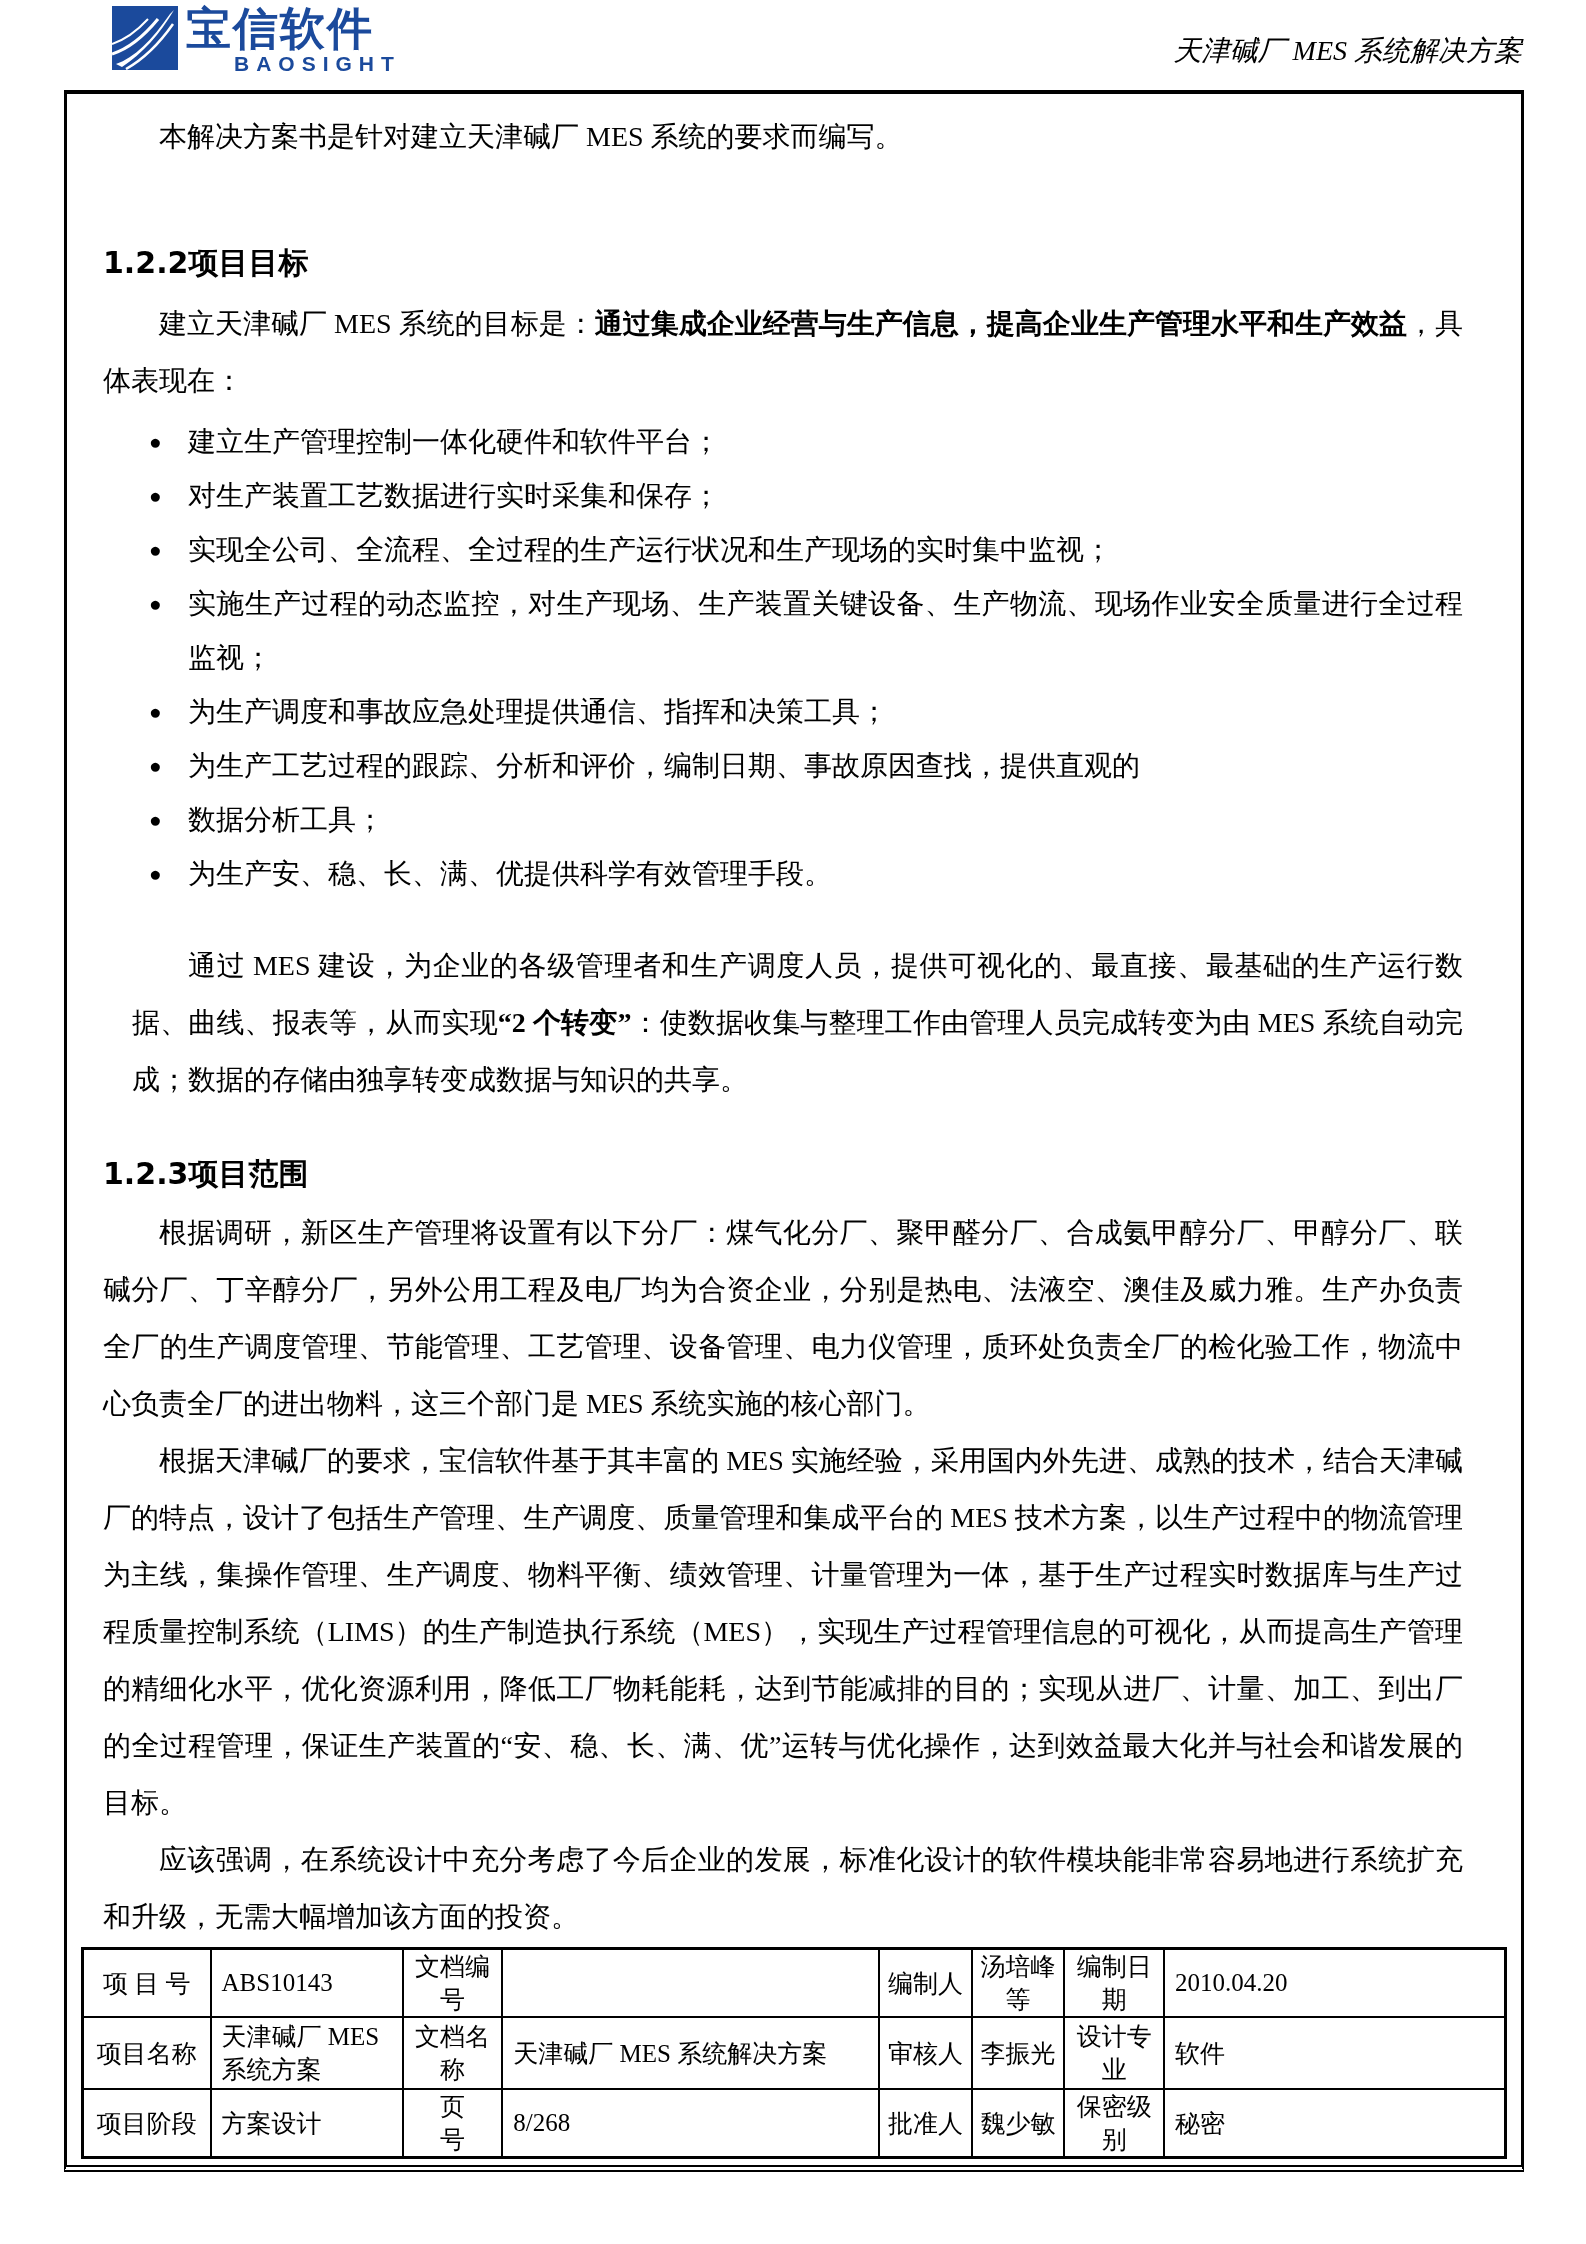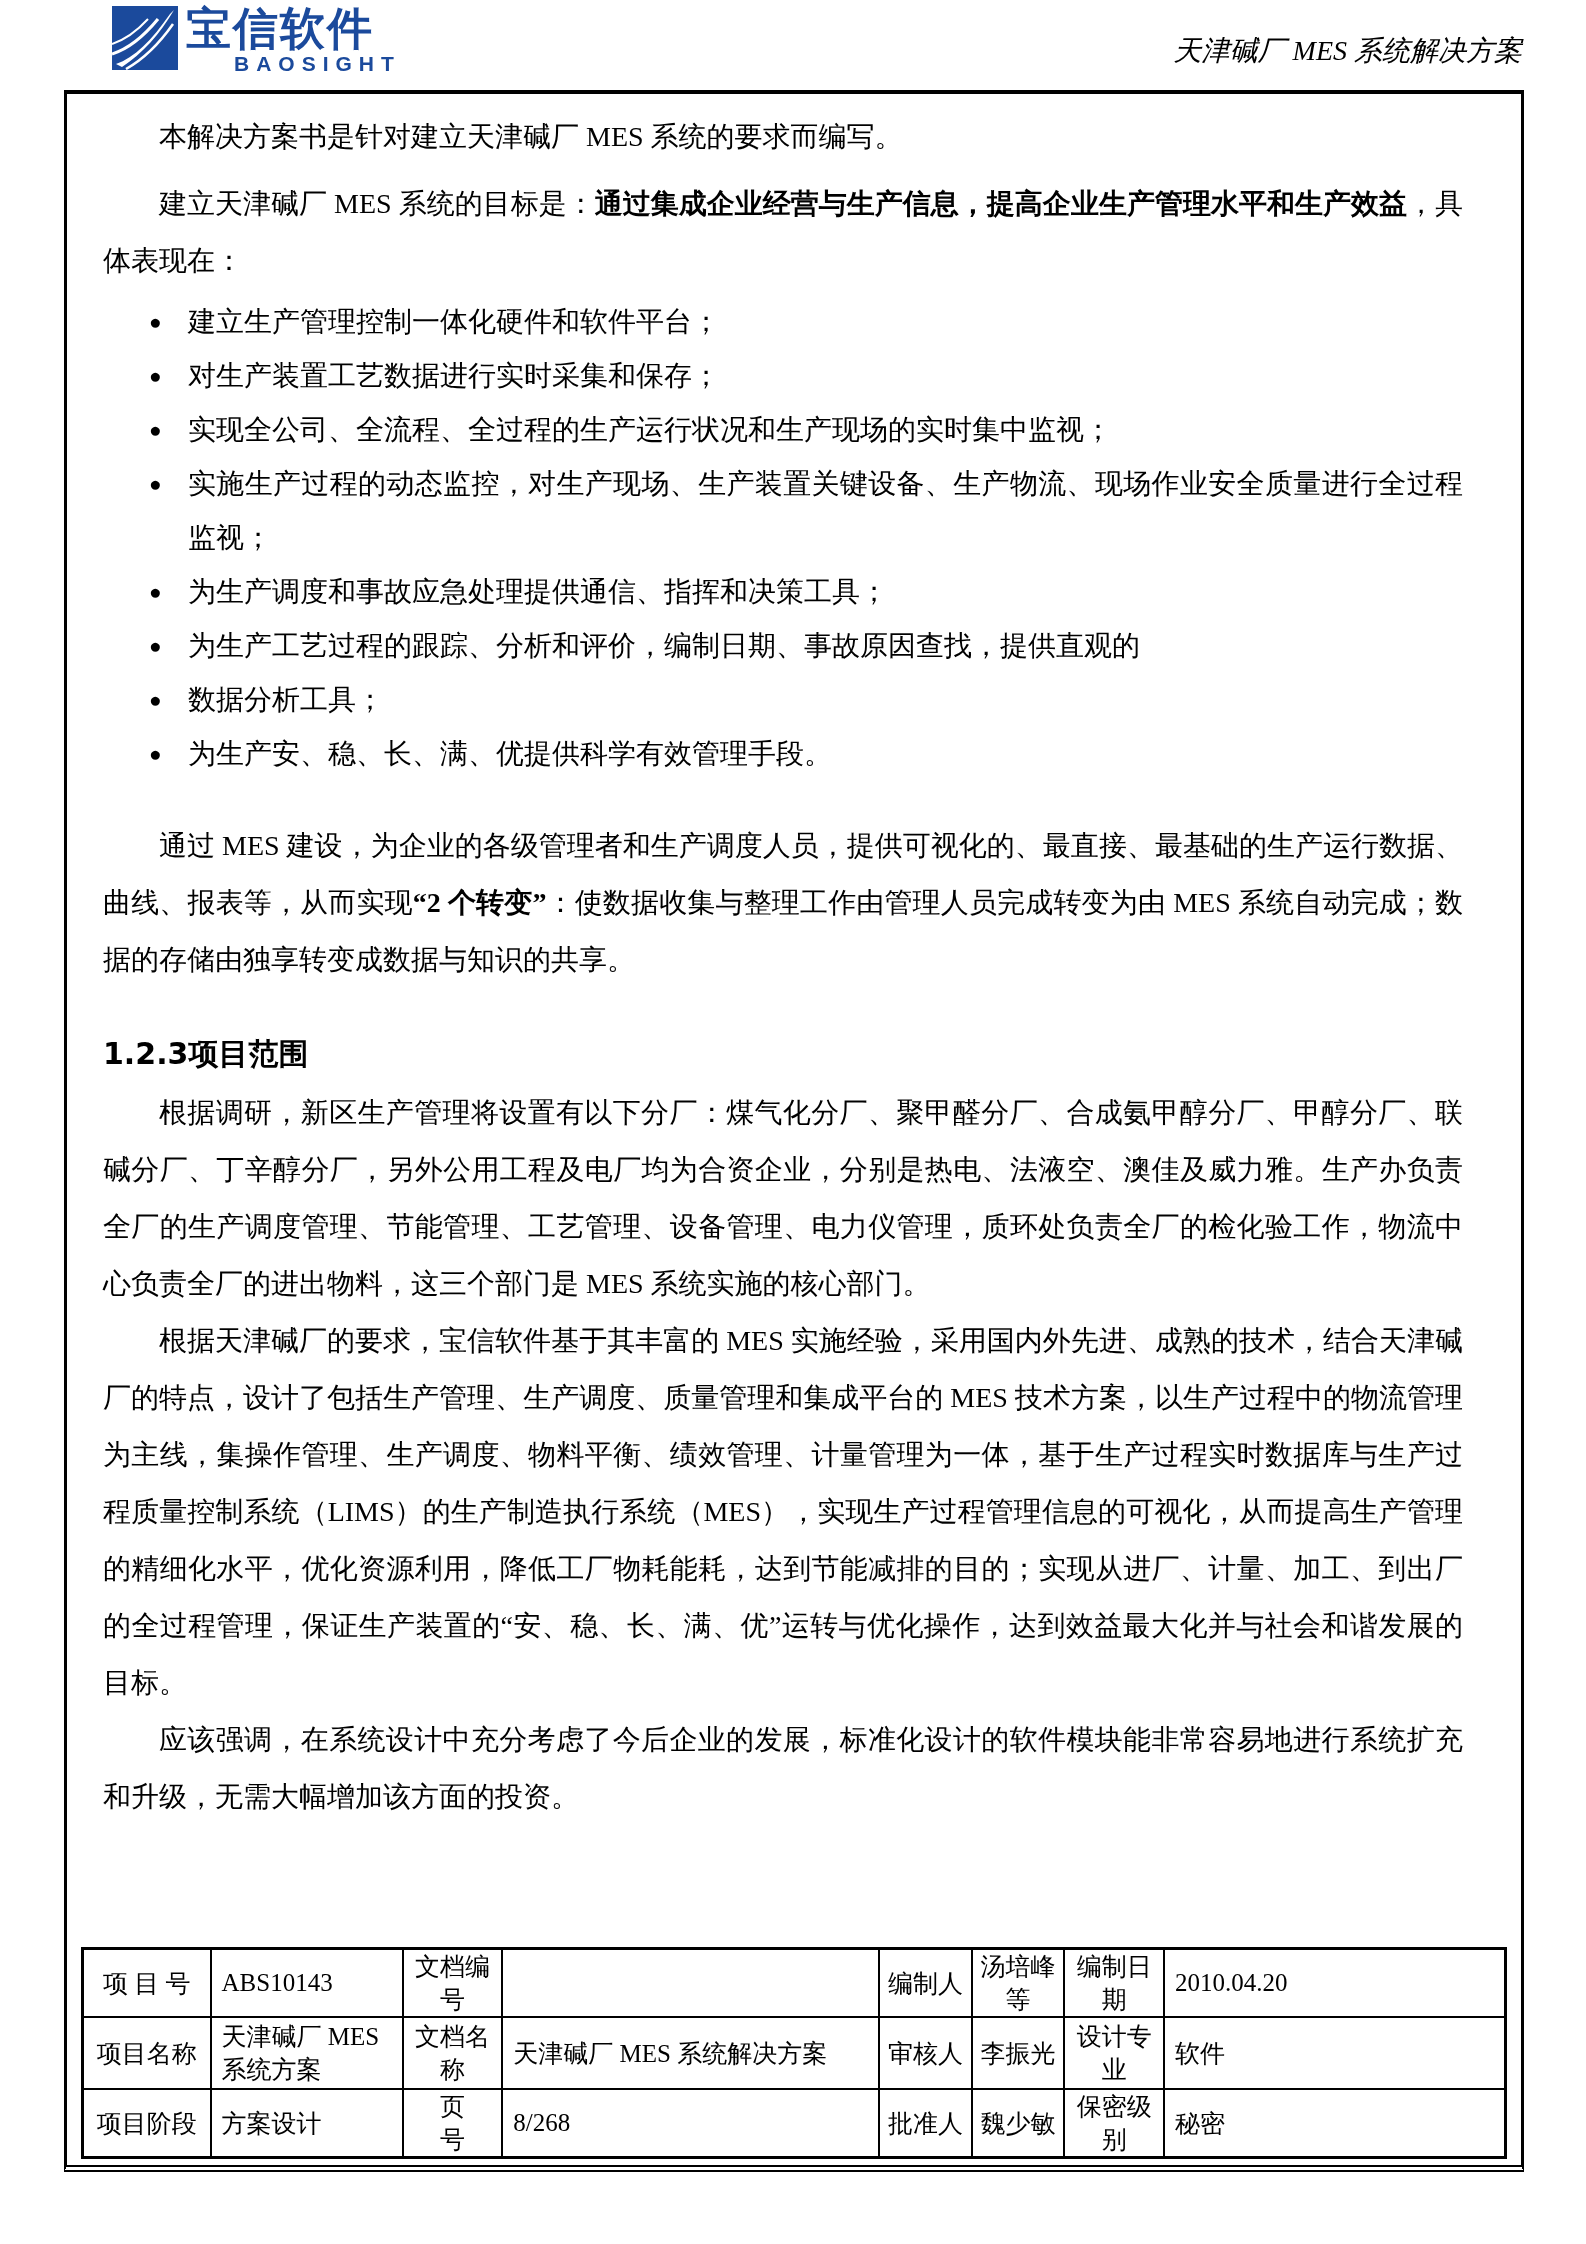--- a/index.html
+++ b/index.html
@@ -48,21 +48,21 @@
     text-indent:2em;
     margin:0;
   }
   .h-sec{
     font-family:"DejaVu Sans","Liberation Sans",sans-serif;
     font-weight:bold; font-size:30px; line-height:44px; margin:0;
   }
   .h-goal{ margin-top:76px; }
   .h-scope{ margin-top:44px; }
   .lead{ margin-top:10px; }
-  .summary{ margin-top:36px; }
+  .summary{ margin-top:36px;margin-left:29px; }
   .scope-p{ margin-top:8px; }
   .scope-p + .scope-p{ margin-top:0; }
   .b{ font-weight:bold; }
 
   ul.goals{
     list-style:none; margin:6px 0 0 0; padding:0;
   }
   ul.goals li{
     position:relative;
     padding-left:85px;
@@ -110,20 +110,21 @@
     </div>
   </div>
   <div class="header-title">天津碱厂 MES 系统解决方案</div>
 </div>
 
 <div class="frame">
   <div class="content">
 
     <p class="para">本解决方案书是针对建立天津碱厂 MES 系统的要求而编写。</p>
 
+    <h2 class="h-sec h-goal">1.2.2项目目标</h2>
 
     <p class="para lead"><span>建立天津碱厂 MES 系统的目标是：</span><span class="b">通过集成企业经营与生产信息，提高企业生产管理水平和生产效益</span><span>，具体表现在：</span></p>
 
     <ul class="goals">
       <li><span class="blt">●</span><span>建立生产管理控制一体化硬件和软件平台；</span></li>
       <li><span class="blt">●</span><span>对生产装置工艺数据进行实时采集和保存；</span></li>
       <li><span class="blt">●</span><span>实现全公司、全流程、全过程的生产运行状况和生产现场的实时集中监视；</span></li>
       <li><span class="blt">●</span><span>实施生产过程的动态监控，对生产现场、生产装置关键设备、生产物流、现场作业安全质量进行全过程监视；</span></li>
       <li><span class="blt">●</span><span>为生产调度和事故应急处理提供通信、指挥和决策工具；</span></li>
       <li><span class="blt">●</span><span>为生产工艺过程的跟踪、分析和评价，编制日期、事故原因查找，提供直观的</span></li>

